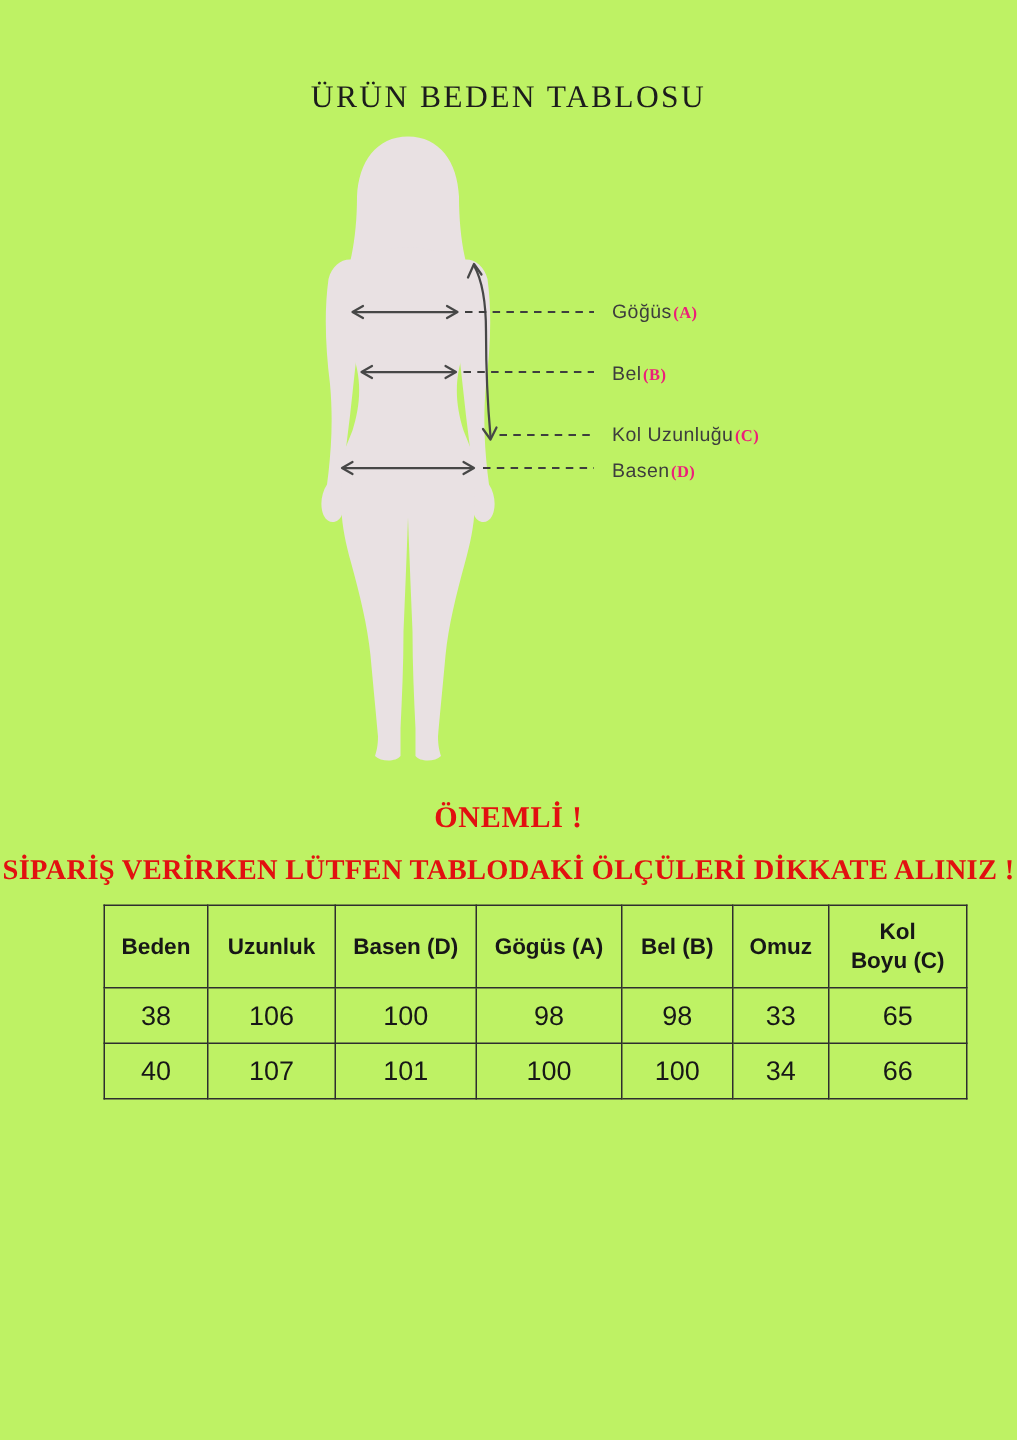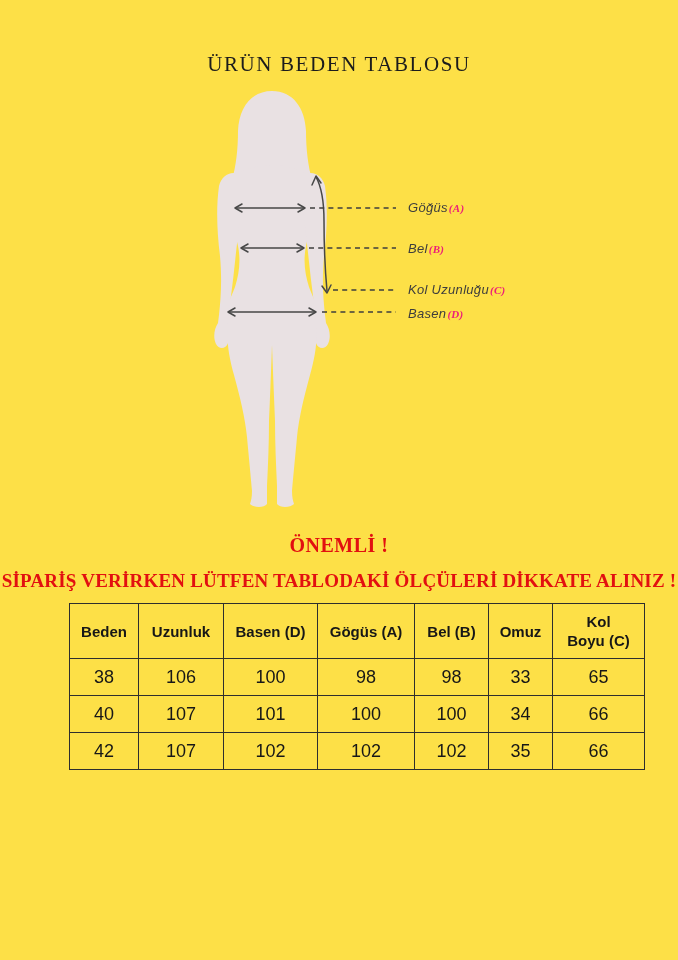--- a/index.html
+++ b/index.html
@@ -1,31 +1,31 @@
 <!DOCTYPE html>
 <html lang="tr"><head>
 <meta charset="utf-8">
 <style>
   html,body { margin:0; padding:0; background:#ffffff; }
   .page {
-    position:relative; width:678px; height:960px; background:#fde047;
+    position:relative; width:678px; height:960px; background:#bef264;
     font-family:"Liberation Sans", sans-serif; overflow:hidden;
   }
   .title {
     position:absolute; top:52px; left:0; width:100%; margin:0;
     text-align:center; font-family:"Liberation Serif", serif;
     font-weight:400; font-size:21px; letter-spacing:1.6px; color:#1c1c1c;
   }
   .diagram-svg { position:absolute; left:100px; top:85px; }
   .sil { fill:#e9e1e3; stroke:none; }
   .arr { stroke:#474747; stroke-width:1.5; fill:none; stroke-linecap:round; stroke-linejoin:round; }
   .dash { stroke:#3e3e3e; stroke-width:1.4; fill:none; stroke-dasharray:5 4.2; }
   .dlabel {
     position:absolute; left:408px; font-size:13px; line-height:14px;
-    color:#3d3d3d; letter-spacing:0.3px; white-space:nowrap;font-style:italic;
+    color:#3d3d3d; letter-spacing:0.3px; white-space:nowrap;
   }
   .dlabel .pk {
     color:#ed1e79; font-size:11px; font-family:"Liberation Serif", serif;
     font-weight:700; margin-left:1px;
   }
   .notice-heading {
     position:absolute; top:534px; left:0; width:100%; text-align:center;
     font-family:"Liberation Serif", serif; font-weight:700; font-size:20px;
     color:#e21010; letter-spacing:0.5px;
   }
@@ -137,25 +137,16 @@
       </tr>
       <tr>
         <td>40</td>
         <td>107</td>
         <td>101</td>
         <td>100</td>
         <td>100</td>
         <td>34</td>
         <td>66</td>
       </tr>
-      <tr>
-        <td>42</td>
-        <td>107</td>
-        <td>102</td>
-        <td>102</td>
-        <td>102</td>
-        <td>35</td>
-        <td>66</td>
-      </tr>
     </tbody>
   </table>
 
 </div>
 
 </body></html>

